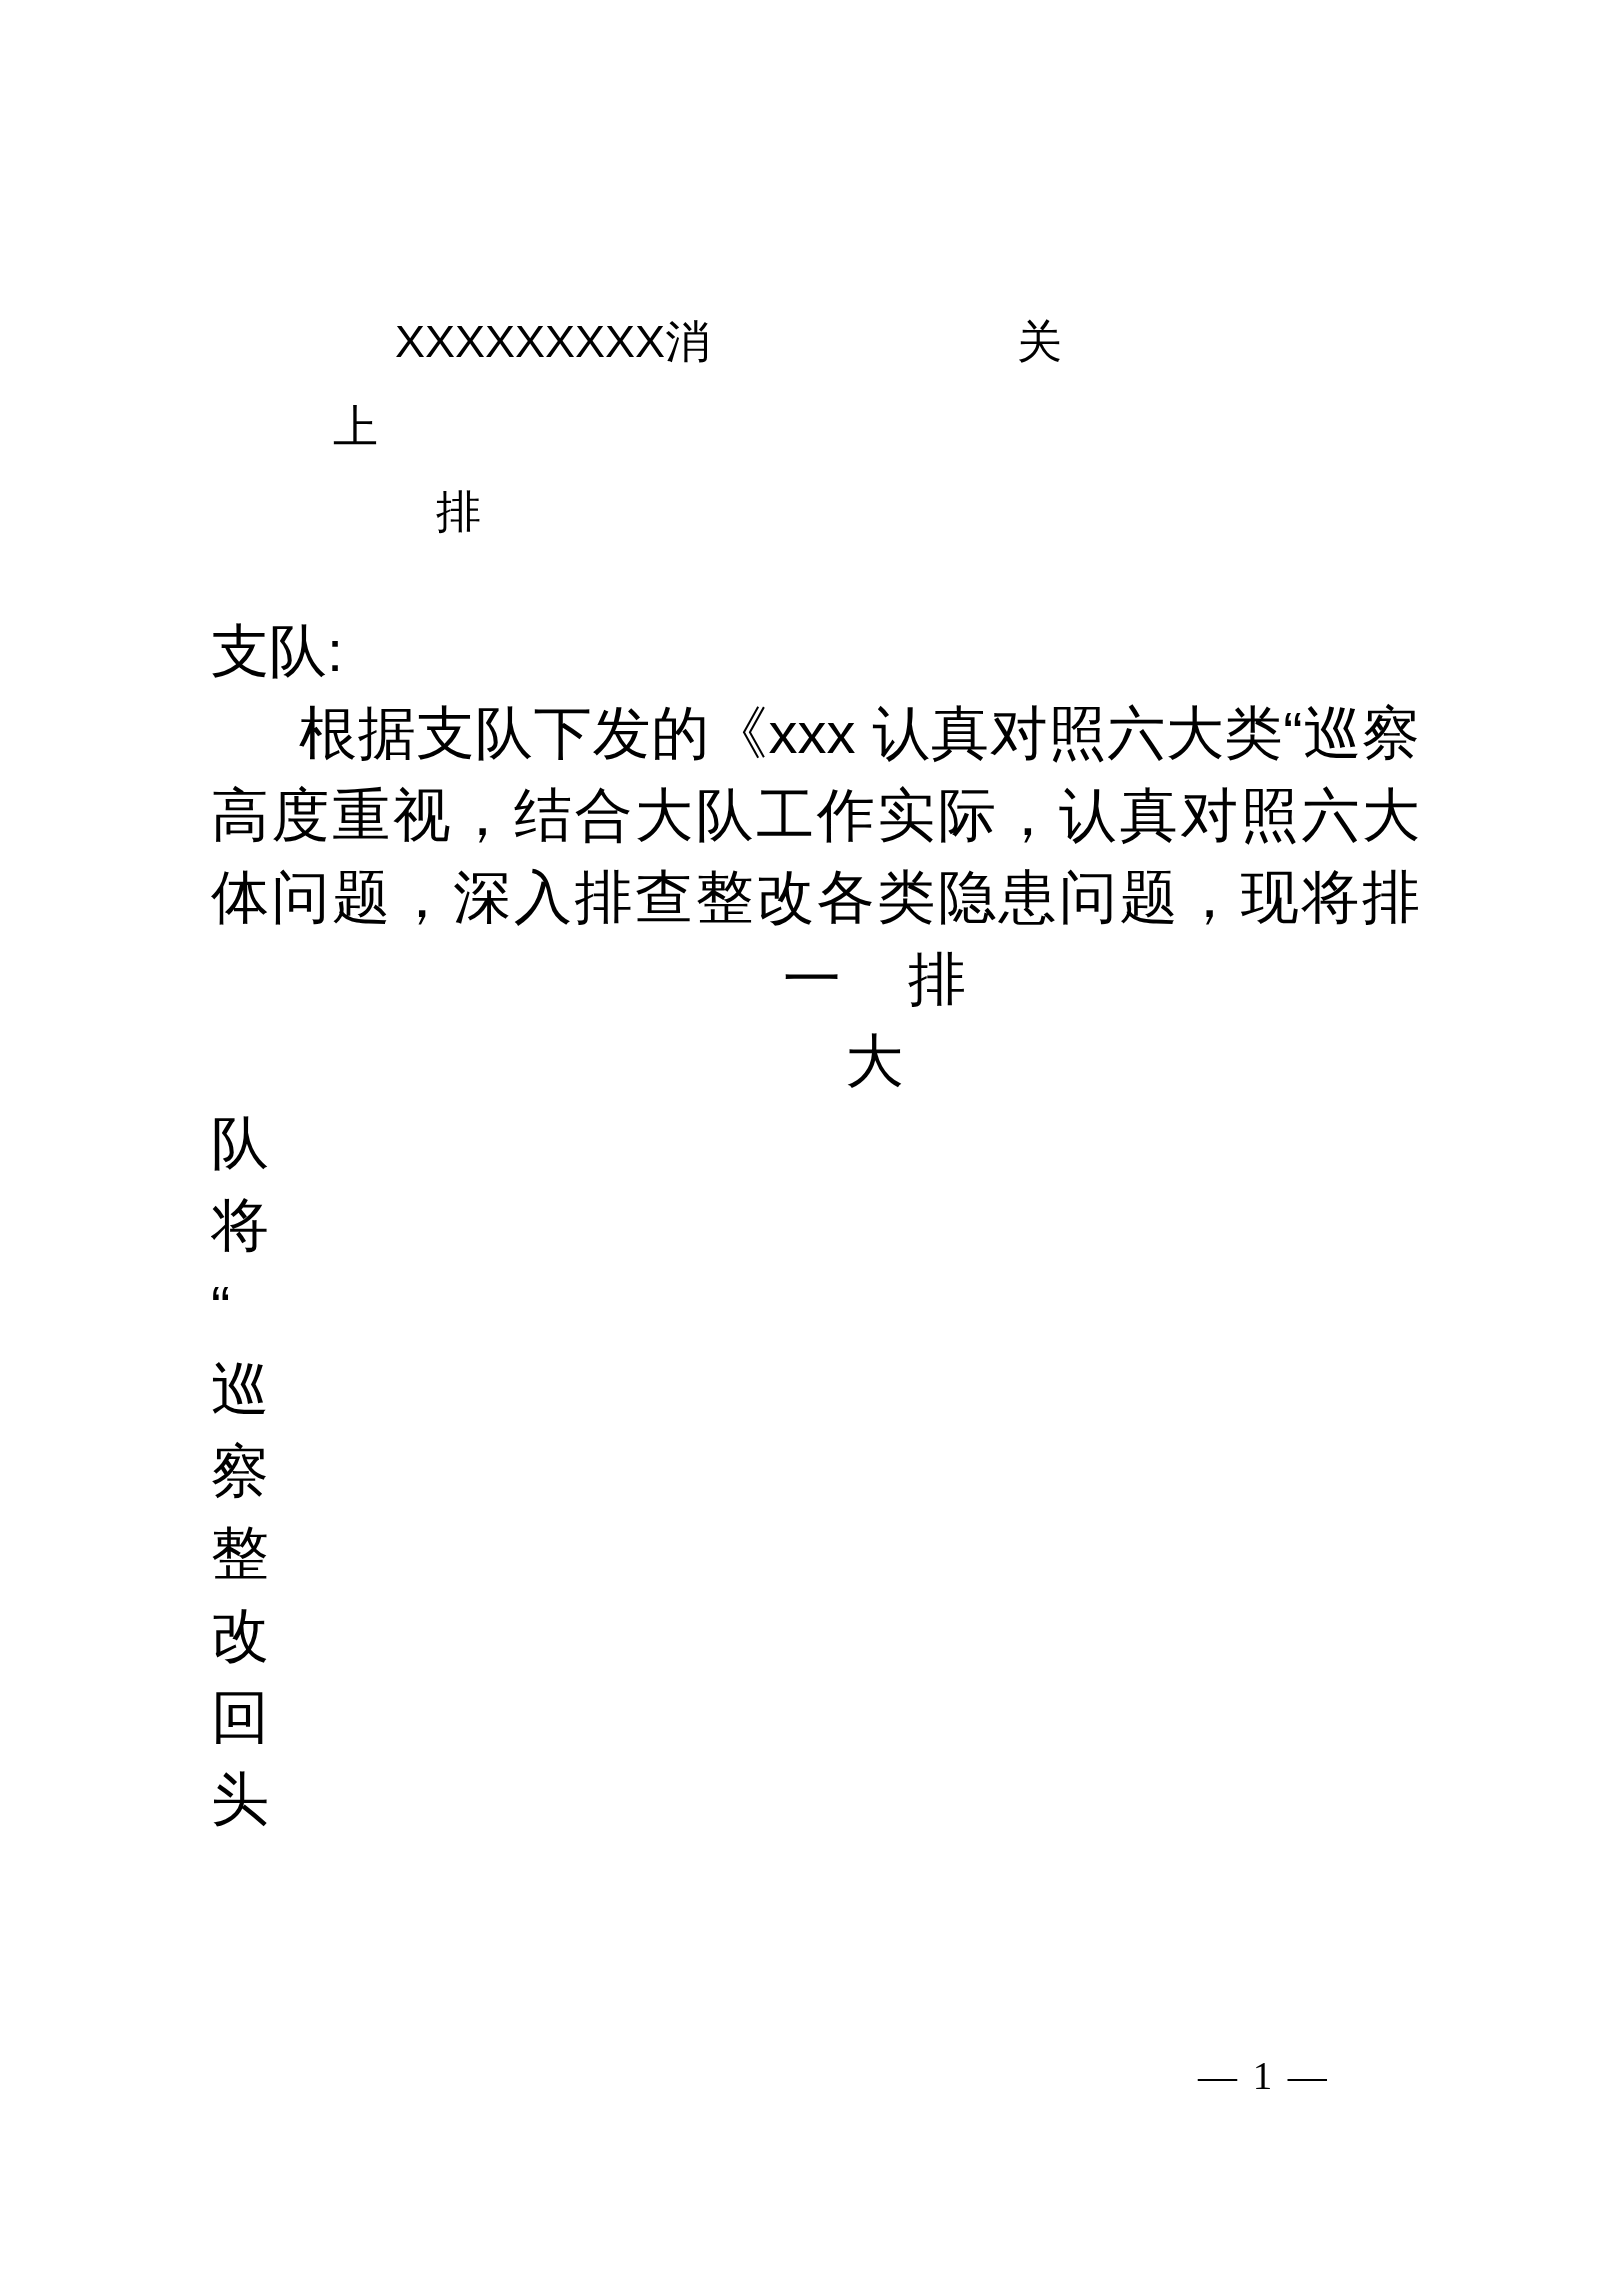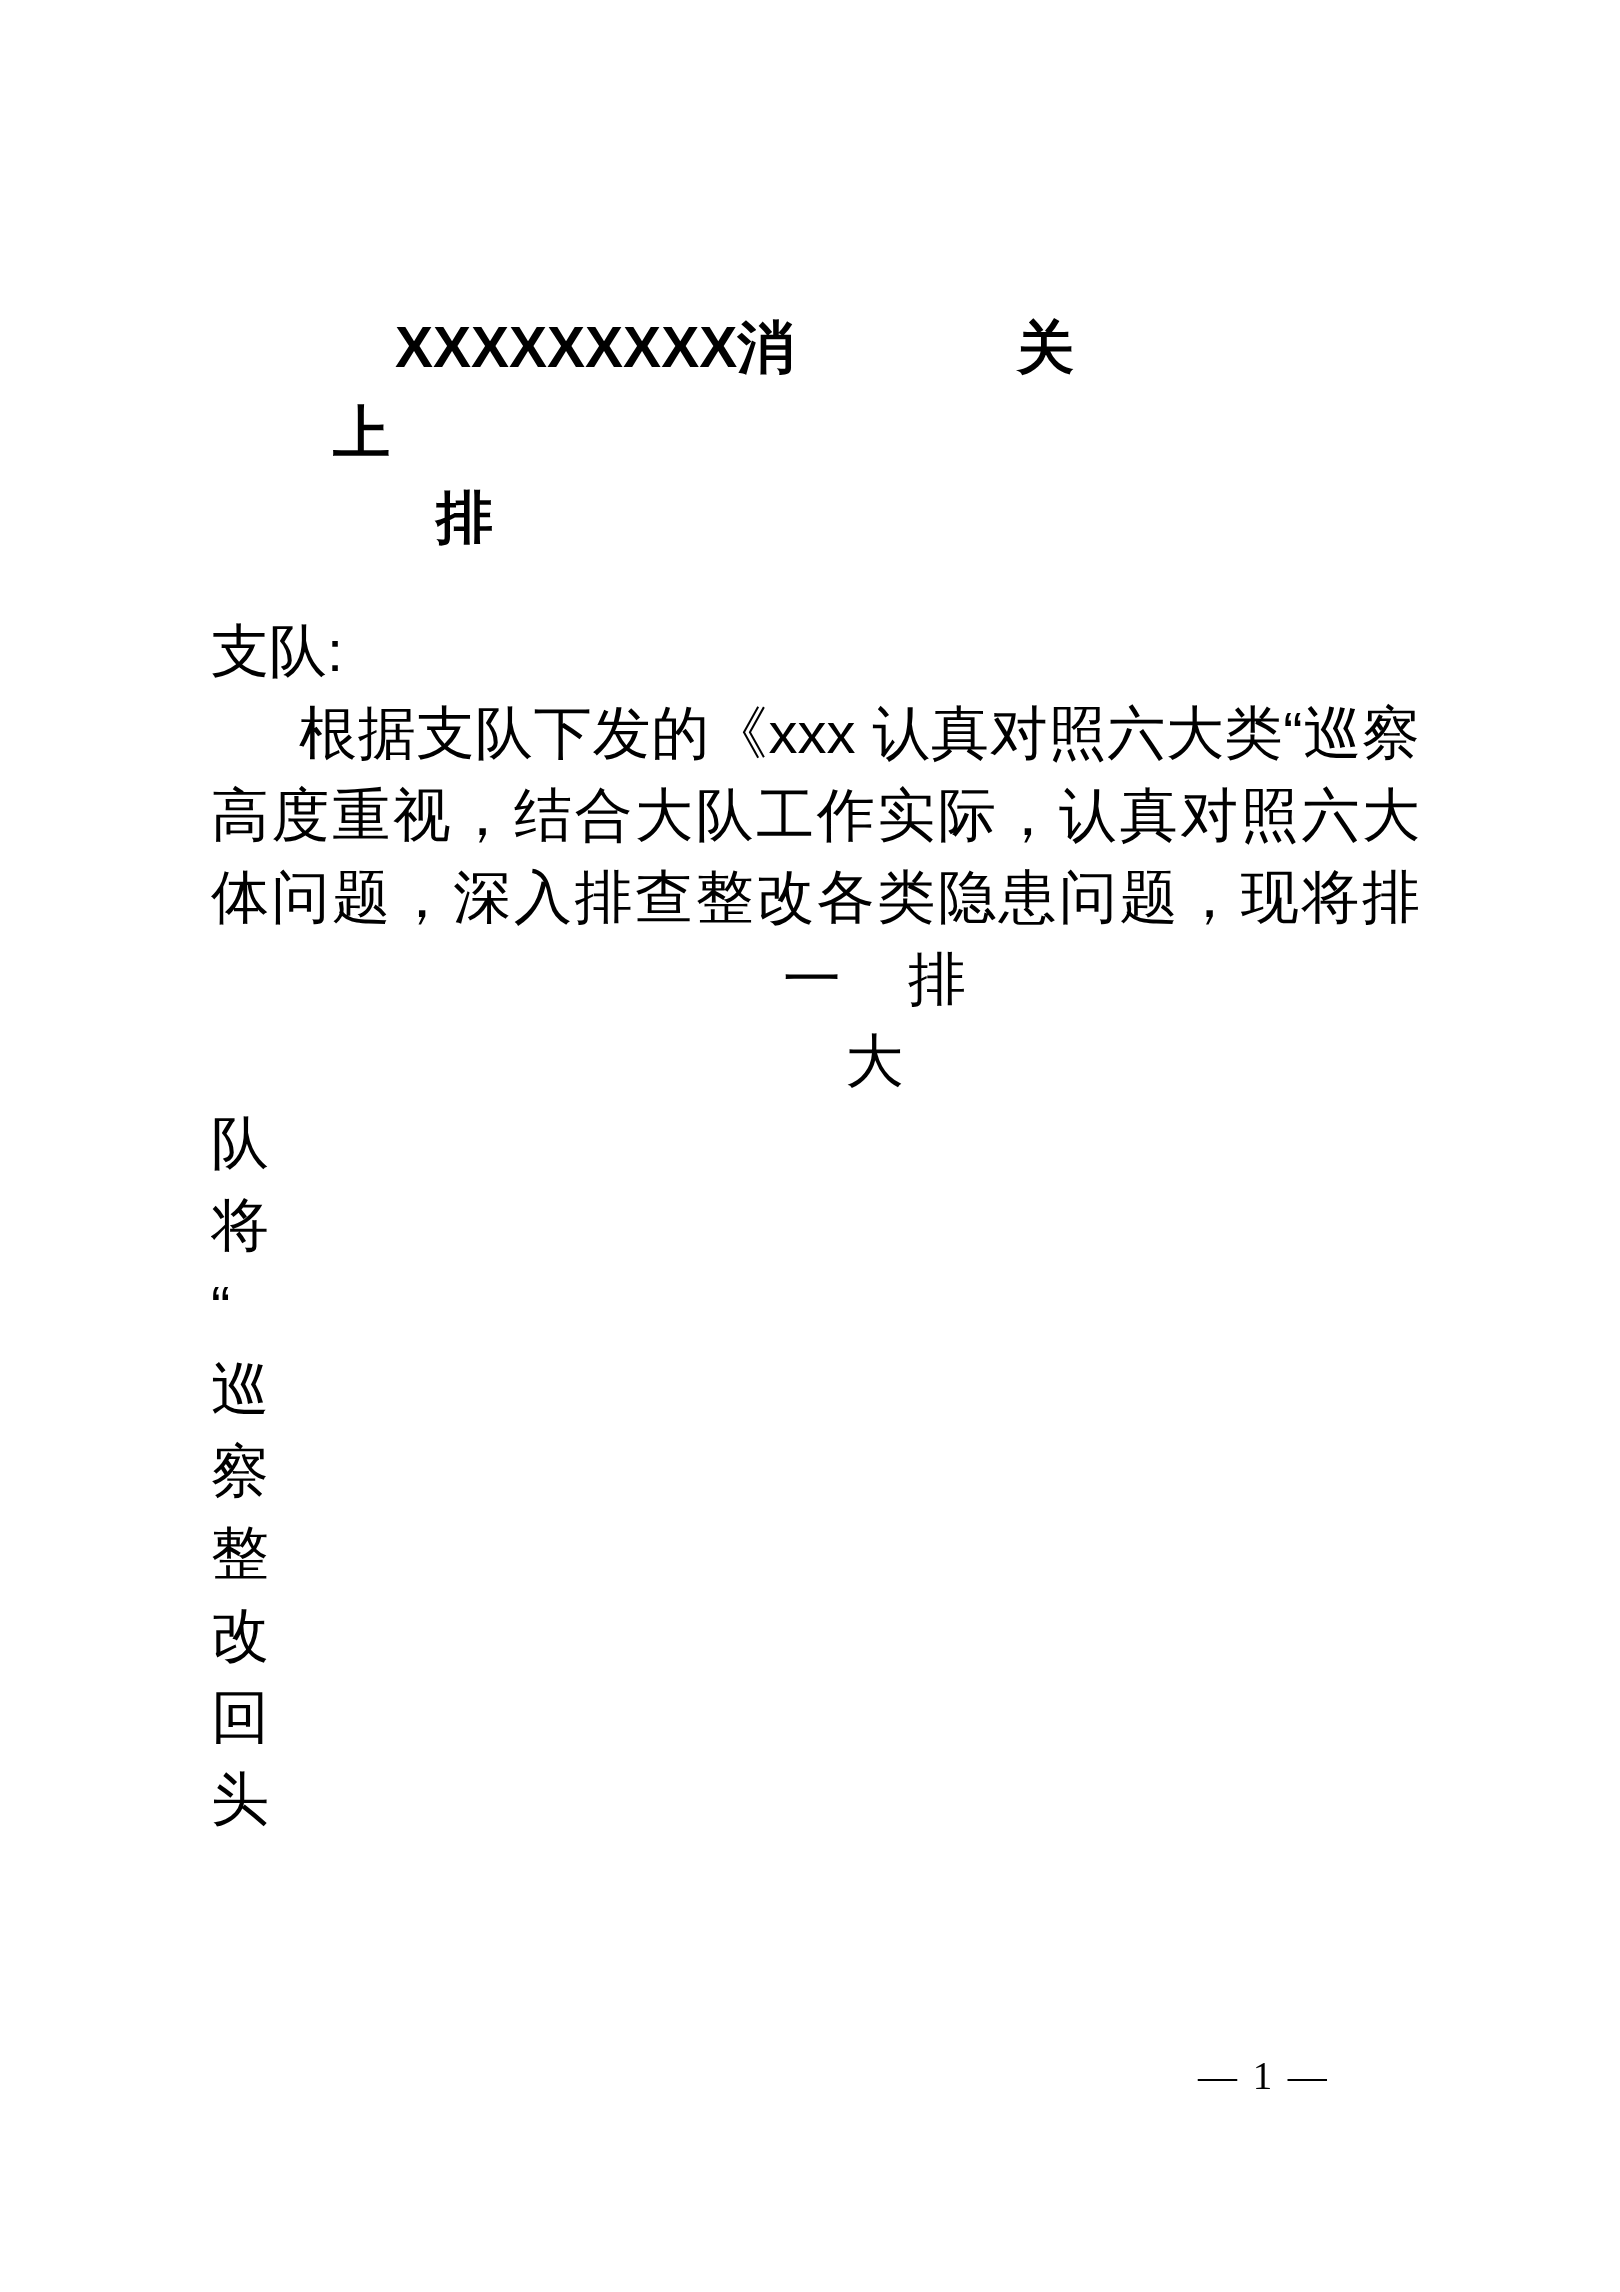--- a/index.html
+++ b/index.html
@@ -8,25 +8,24 @@
     width: 1620px;
     height: 2293px;
     background: #ffffff;
     color: #000000;
     font-family: "Liberation Sans", sans-serif;
     overflow: hidden;
   }
   
   .title-part {
     position: absolute;
-    font-size: 57px;
+    font-size: 45px;
     line-height: 1;
     white-space: nowrap;
     letter-spacing: 0;
-    font-weight: bold;
   }
   #title-l1a { left: 395px; top: 319px; }
   #title-l1b { left: 1017px; top: 319px; }
   #title-l2  { left: 333px; top: 404px; }
   #title-l3  { left: 436px; top: 489px; }
   
   .body-block {
     position: absolute;
     left: 211px;
     top: 610px;

